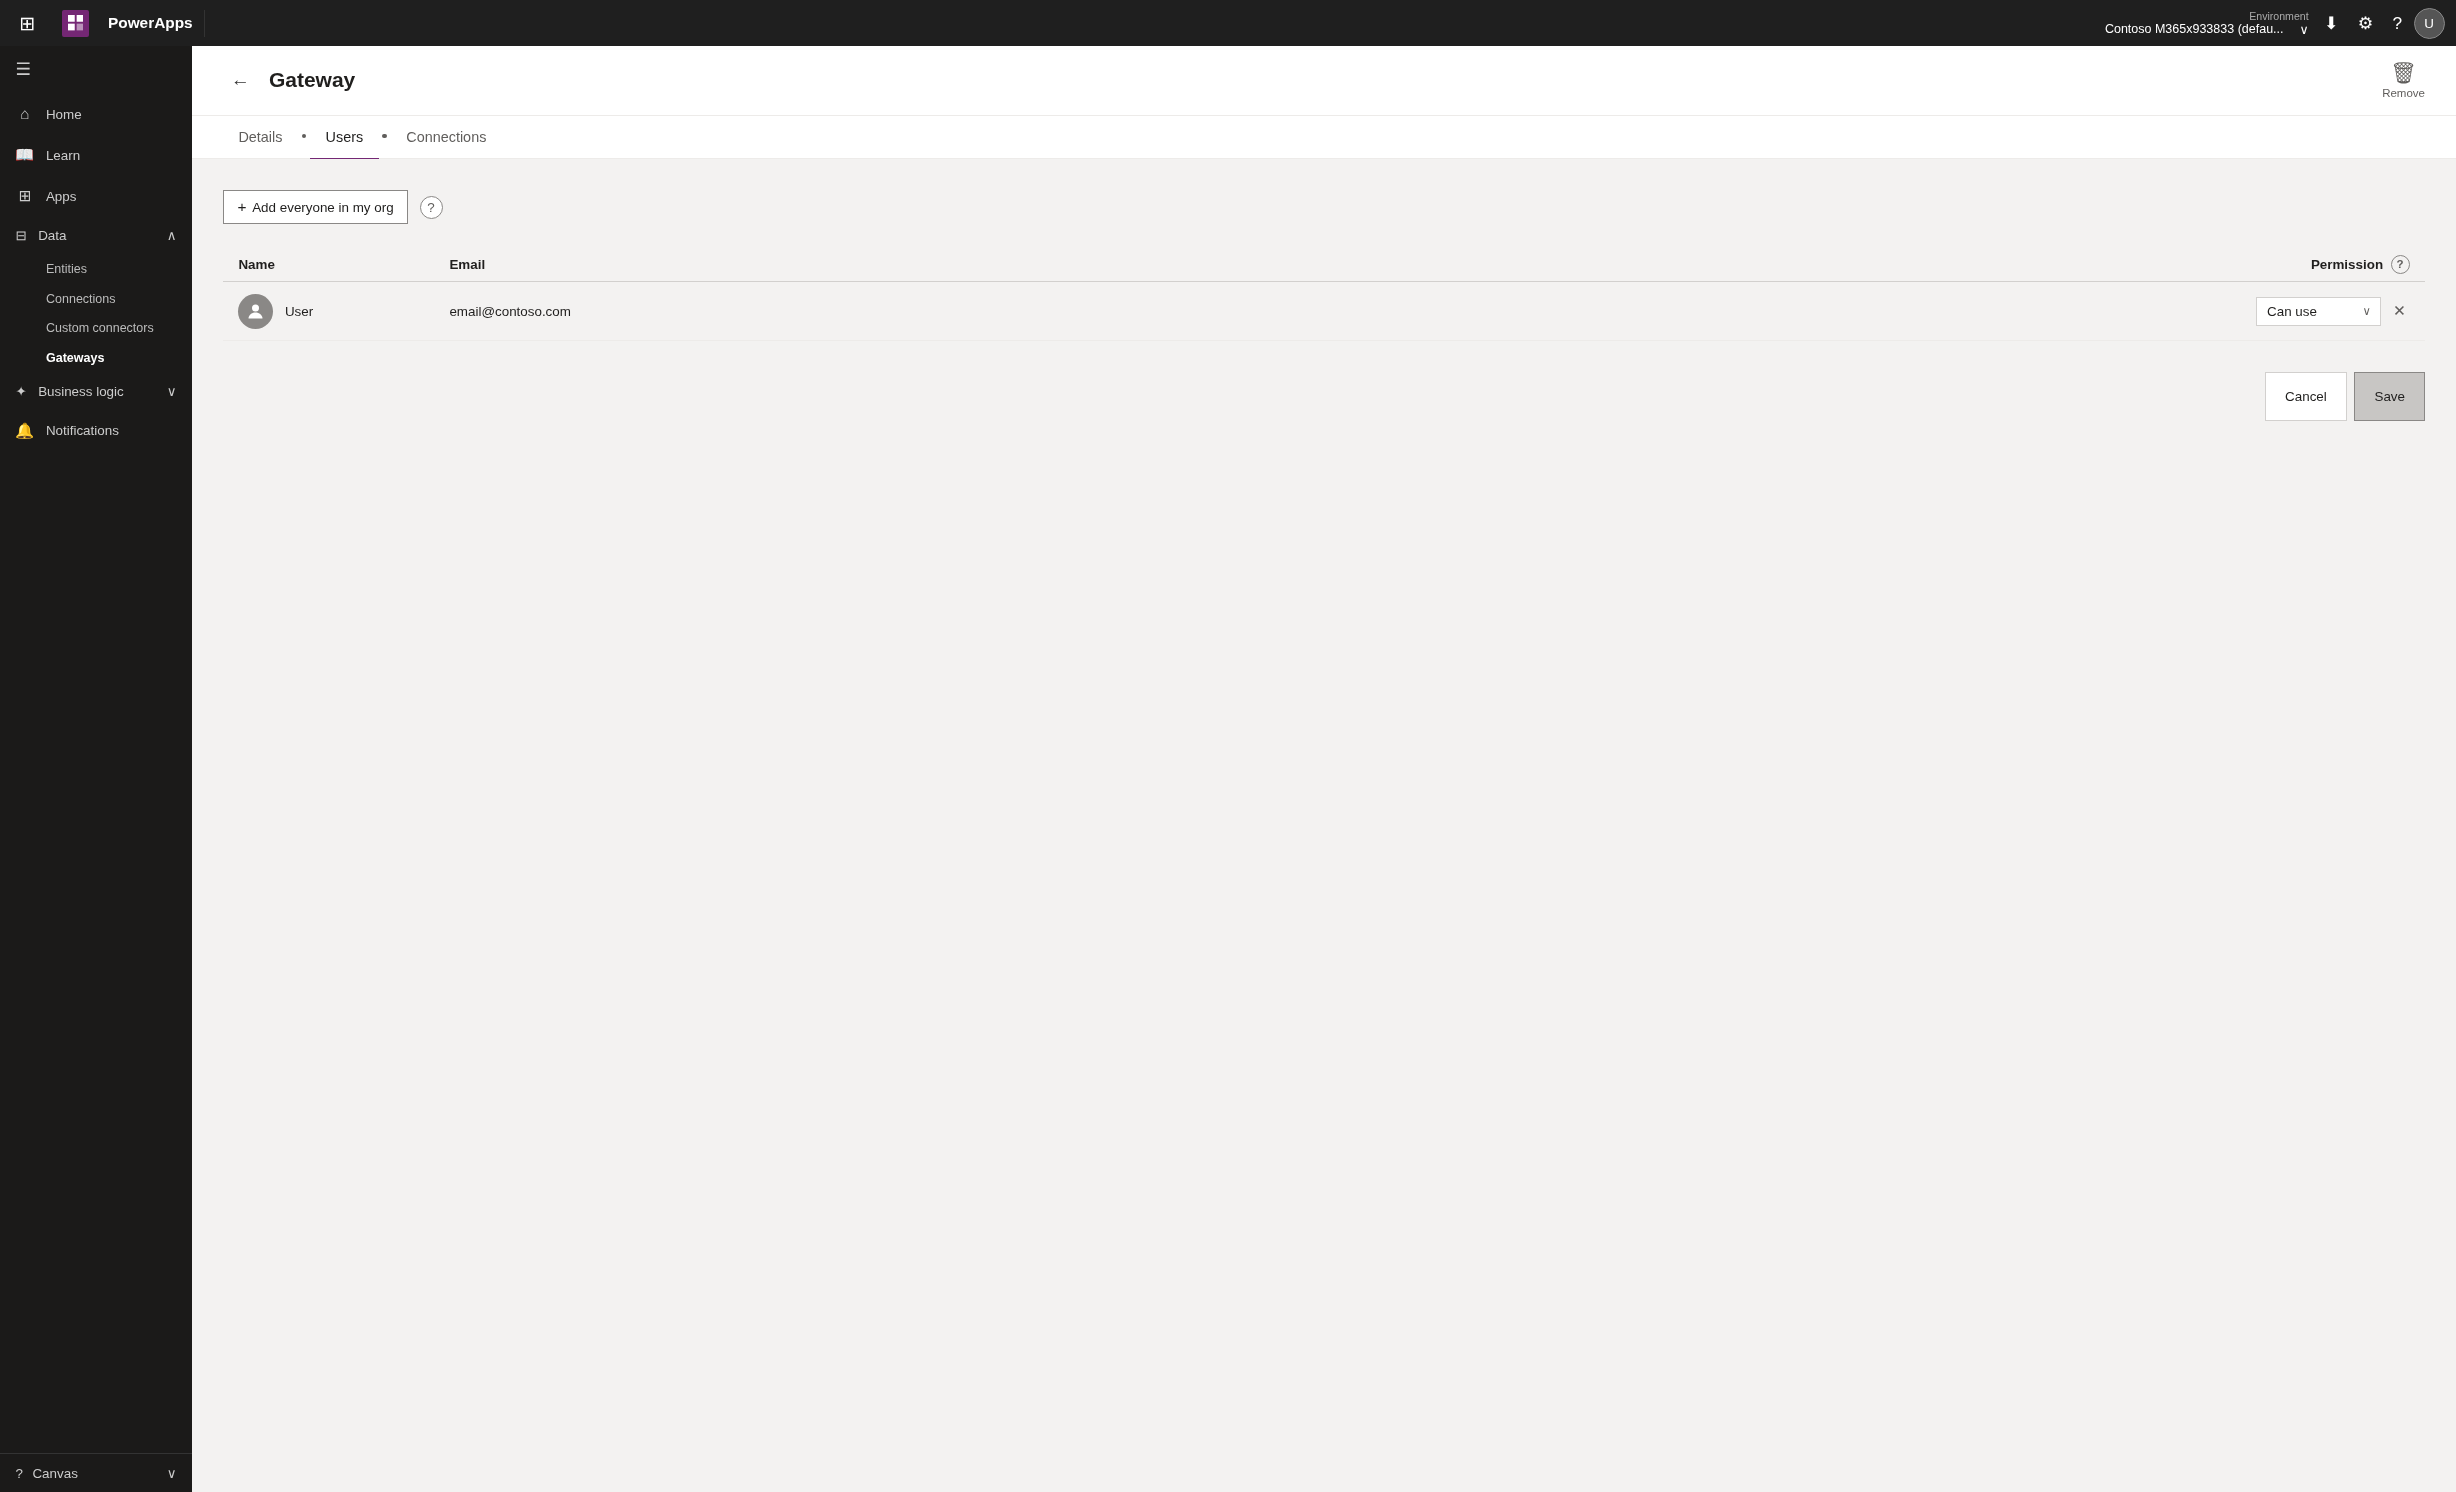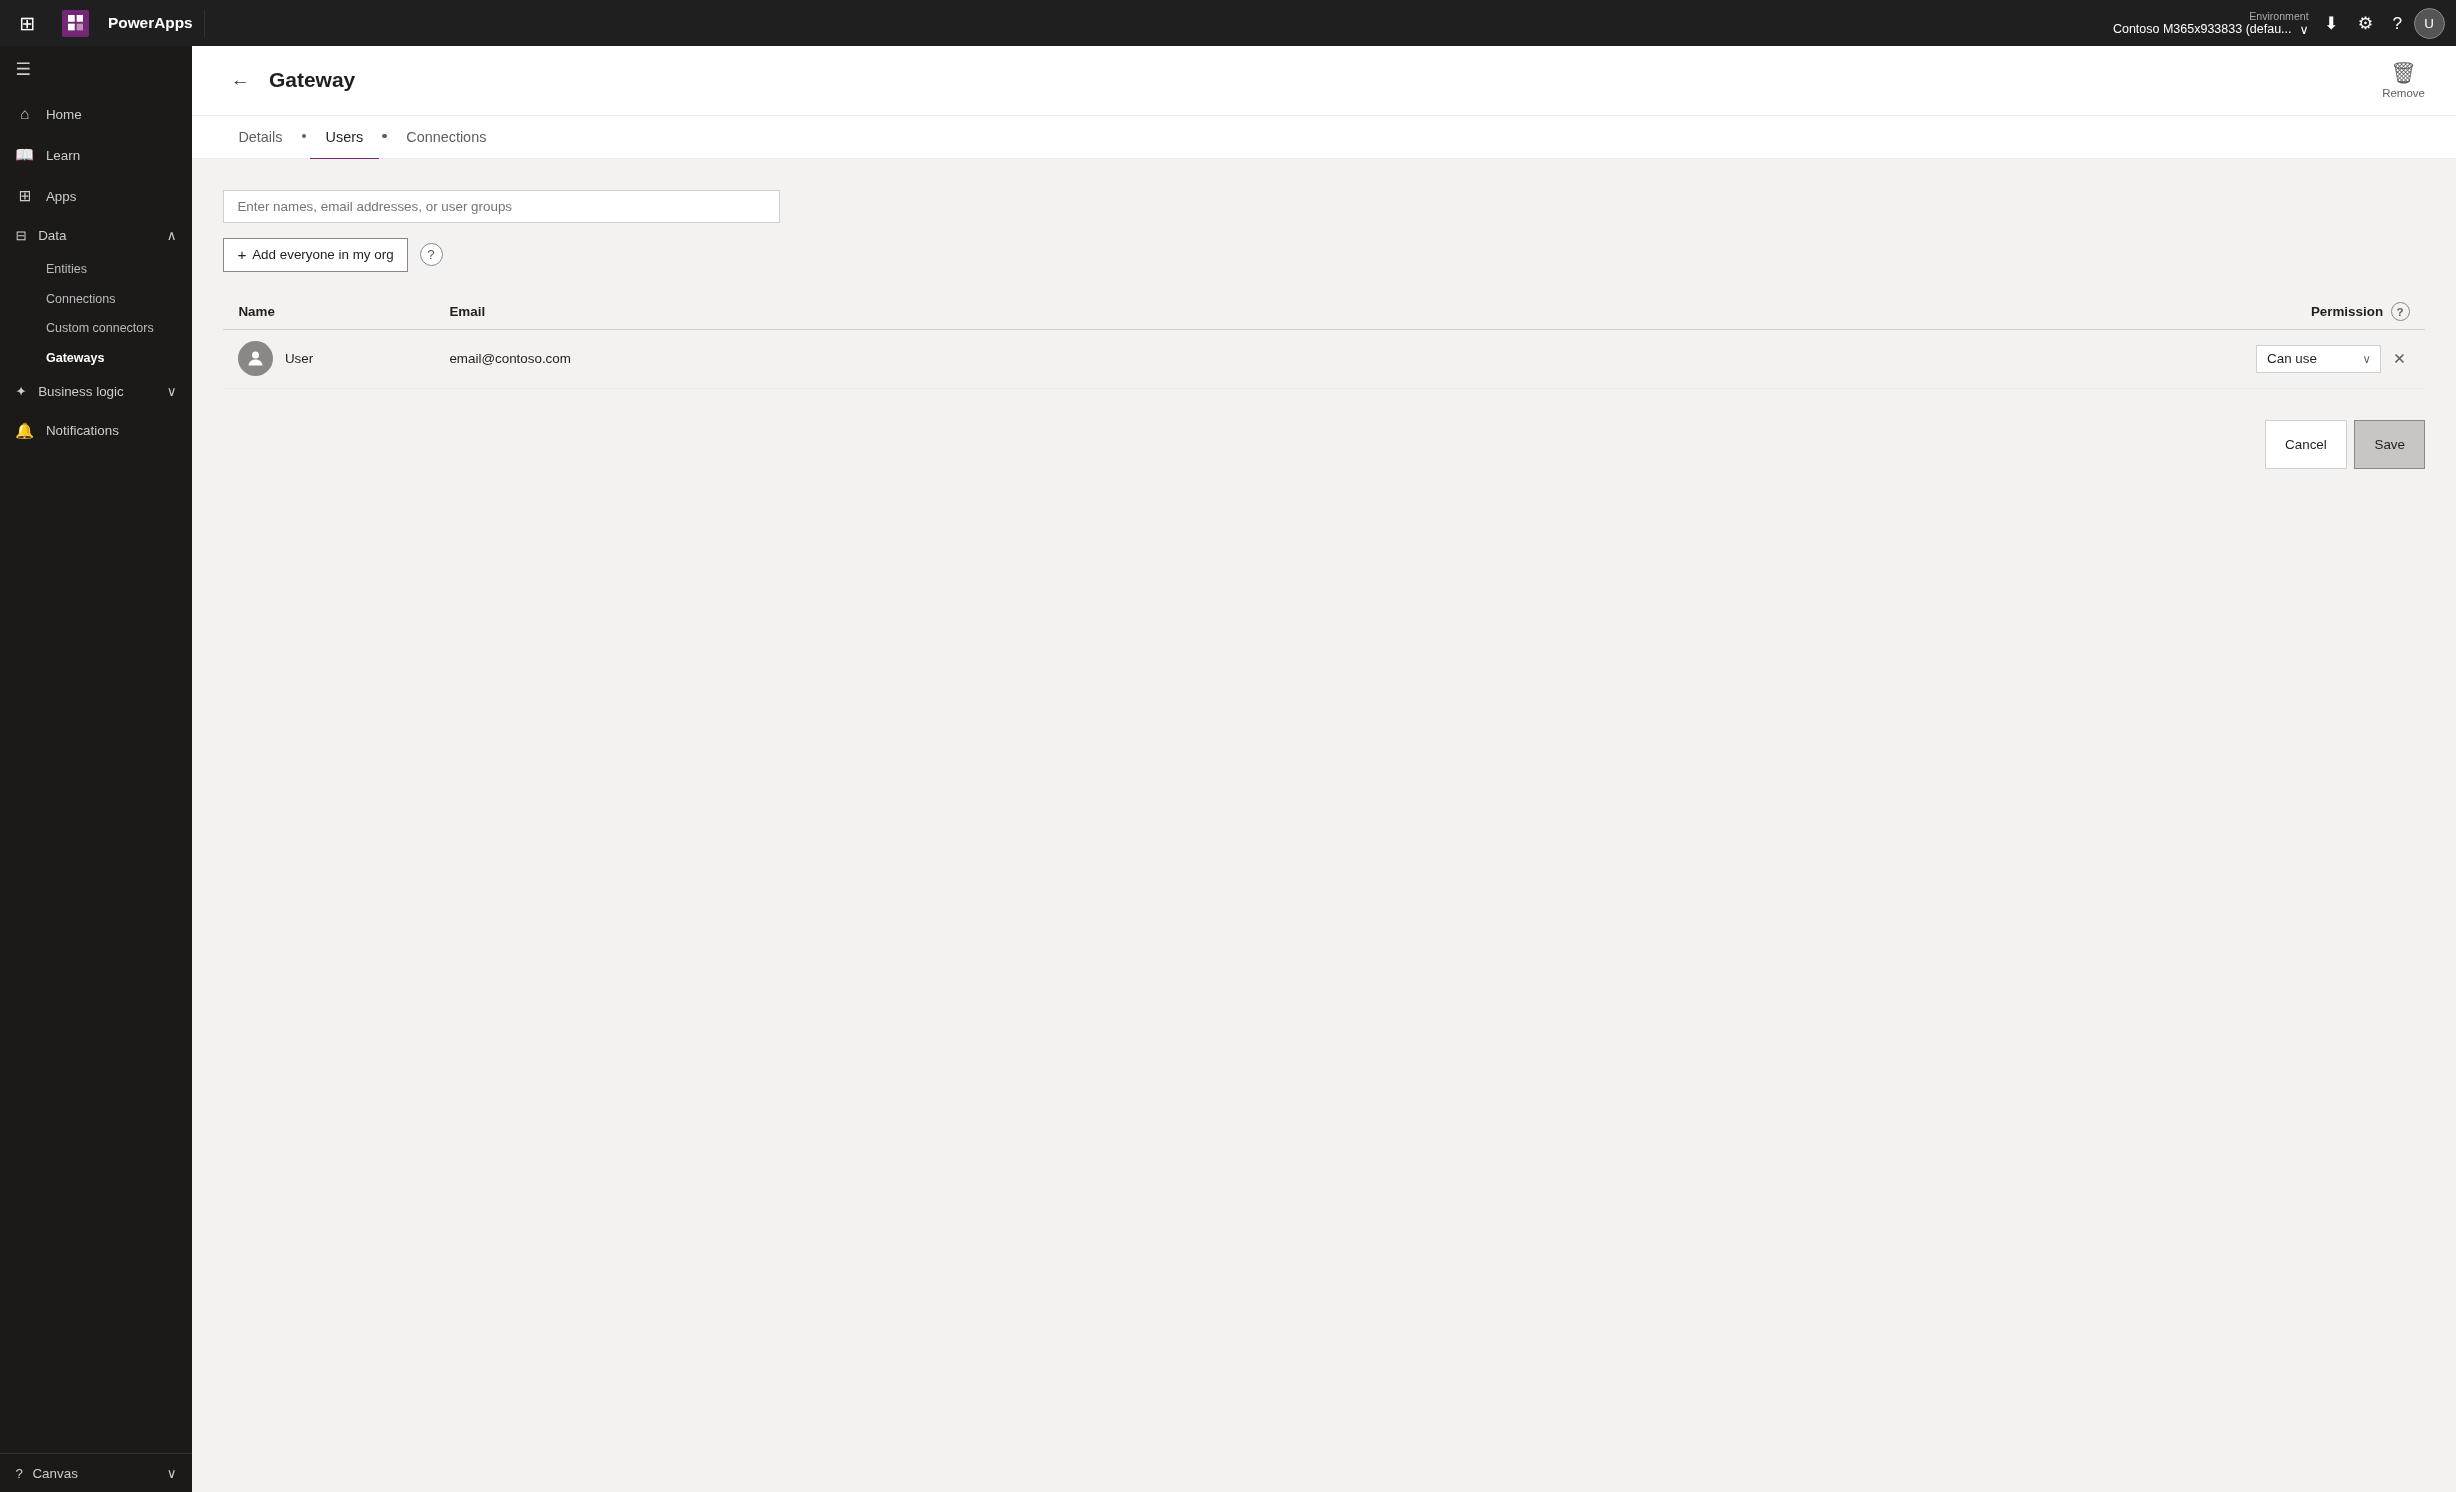--- a/index.html
+++ b/index.html
@@ -10,21 +10,21 @@
       display: flex; align-items: center; background: #1f1f1f; color: #fff;
       height: 46px; padding: 0 11.5px; flex-shrink: 0; z-index: 10;
     }
     .topbar-waffle { font-size: 19px; cursor: pointer; padding: 7.7px; color: #fff; margin-right: 7.7px; }
     .topbar-logo { display: flex; align-items: center; gap: 19px; padding: 0 11.5px; border-right: 1px solid #333; }
     .topbar-logo-icon { width: 27px; height: 27px; background: #742774; display: flex; align-items: center; justify-content: center; border-radius: 1.9px; }
     .topbar-logo-text { font-size: 15.4px; font-weight: 600; color: #fff; }
     .topbar-spacer { flex: 1; }
     .topbar-env { display: flex; flex-direction: column; align-items: flex-end; margin-right: 7.7px; cursor: pointer; }
     .topbar-env-label { font-size: 10.6px; color: #aaa; }
-    .topbar-env-name { font-size: 12.5px; color: #fff; display: flex; align-items: center; gap: 8px; }
+    .topbar-env-name { font-size: 12.5px; color: #fff; display: flex; align-items: center; gap: 16px; }
     .topbar-actions { display: flex; align-items: center; gap: 3.8px; }
     .topbar-btn { background: none; border: none; color: #fff; cursor: pointer; padding: 7.7px; font-size: 17.3px; border-radius: 3.8px; }
     .topbar-avatar { width: 31px; height: 31px; border-radius: 50%; background: #555; display: flex; align-items: center; justify-content: center; color: #fff; font-size: 13.4px; cursor: pointer; border: 1px solid #888; }
 
     
     .main-layout { display: flex; flex: 1; overflow: hidden; }
 
     
     .sidebar {
       width: 192px; background: #1b1a19; color: #fff; display: flex; flex-direction: column;
@@ -245,23 +245,20 @@
       <div class="tabs">
         <div class="tab">Details</div>
         <span class="tab-dot"></span>
         <div class="tab active">Users</div>
         <span class="tab-dot"></span>
         <div class="tab">Connections</div>
       </div>
 
       <div class="tab-content">
 
-        <div class="search-input-wrap">
-          <input class="search-input" type="text" placeholder="Enter names, email addresses, or user groups" style="">
-        </div>
 
         <div class="add-row">
           <button class="add-btn">
             <span style="font-size:15.4px;">+</span>
             <span>Add everyone in my org</span>
           </button>
           <button class="help-btn">?</button>
         </div>
 
 

